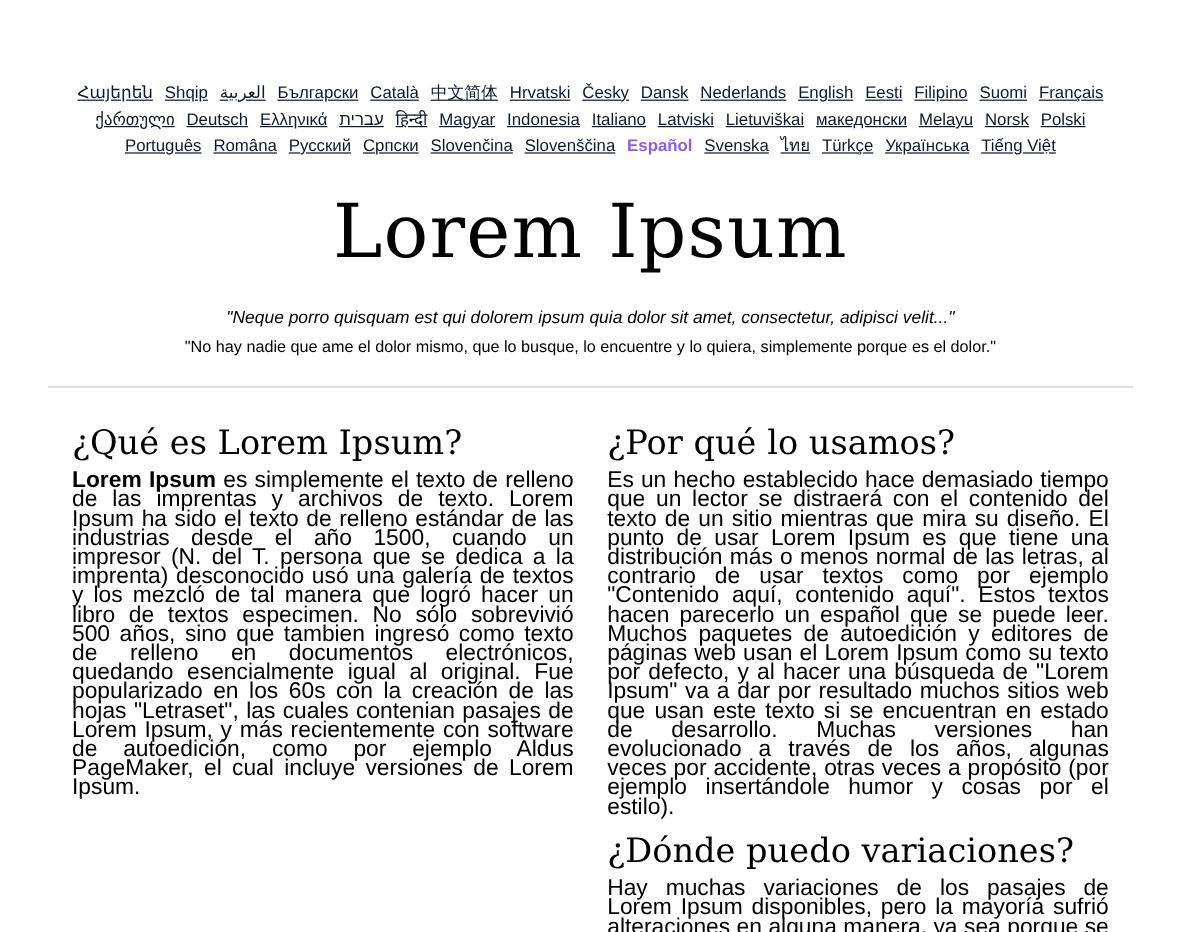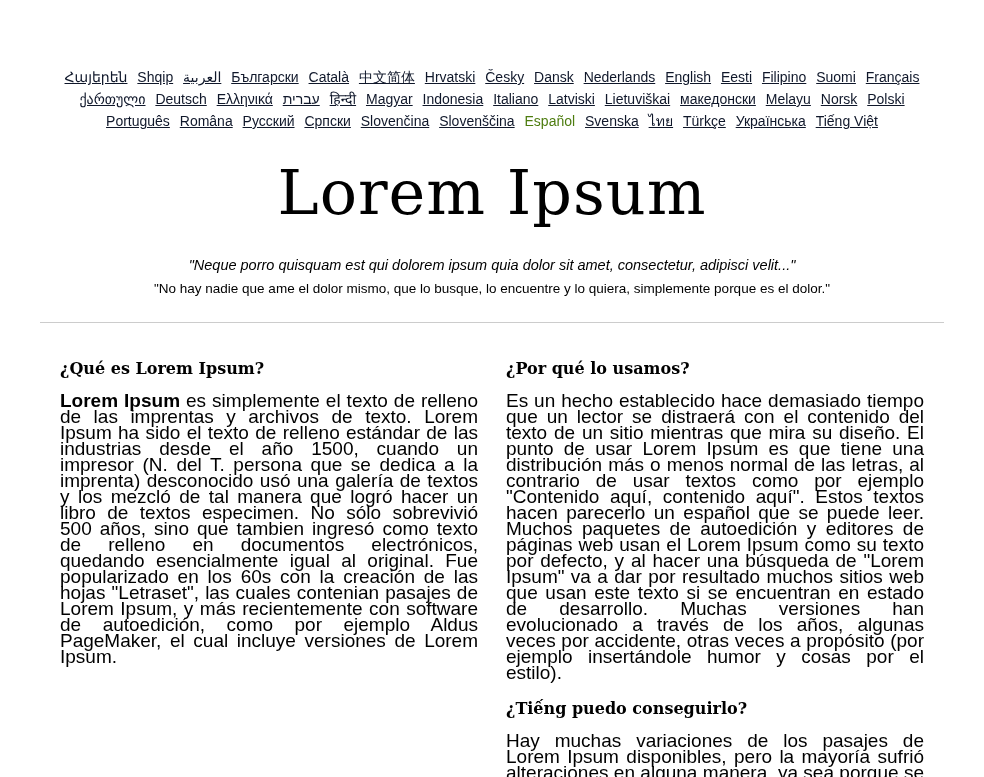--- a/index.html
+++ b/index.html
@@ -25,21 +25,22 @@
   }
   .langbar a {
     color: #0f172a;
     text-decoration: underline;
     margin: 0 3px;
     white-space: nowrap;
     cursor: pointer;
   }
   .langbar a.current {
     text-decoration: none;
-    color: #4d7c0f;
+    color: #8b5cf6;
+    font-weight: bold;
   }
 
   
   .title {
     text-align: center;
     font-family: "DejaVu Serif", serif;
     font-size: 62px;
     font-weight: normal;
     letter-spacing: 1px;
     margin: 26px 0 0 0;
@@ -74,22 +75,22 @@
   .columns {
     display: flex;
     gap: 28px;
     padding: 0 60px;
     margin-top: 18px;
   }
   .col { width: 50%; }
 
   h2.section-title {
     font-family: "DejaVu Serif", serif;
-    font-weight: bold;
-    font-size: 16px;
+    font-weight: normal;
+    font-size: 28px;
     margin: 14px 0 10px 0;
     line-height: 28px;
   }
   .col p {
     font-size: 19px;
     line-height: 16px;
     text-align: justify;
     margin: 0 0 14px 0;
   }
   .col p b { font-weight: bold; }
@@ -117,16 +118,16 @@
 
     <div class="spacer"></div>
 
 
   </div>
 
   <div class="col">
     <h2 class="section-title">¿Por qué lo usamos?</h2>
     <p>Es un hecho establecido hace demasiado tiempo que un lector se distraerá con el contenido del texto de un sitio mientras que mira su diseño. El punto de usar Lorem Ipsum es que tiene una distribución más o menos normal de las letras, al contrario de usar textos como por ejemplo "Contenido aquí, contenido aquí". Estos textos hacen parecerlo un español que se puede leer. Muchos paquetes de autoedición y editores de páginas web usan el Lorem Ipsum como su texto por defecto, y al hacer una búsqueda de "Lorem Ipsum" va a dar por resultado muchos sitios web que usan este texto si se encuentran en estado de desarrollo. Muchas versiones han evolucionado a través de los años, algunas veces por accidente, otras veces a propósito (por ejemplo insertándole humor y cosas por el estilo).</p>
 
-    <h2 class="section-title">¿Tiếng puedo conseguirlo?</h2>
+    <h2 class="section-title">¿Dónde puedo variaciones?</h2>
     <p>Hay muchas variaciones de los pasajes de Lorem Ipsum disponibles, pero la mayoría sufrió alteraciones en alguna manera, ya sea porque se le agregó humor, o palabras aleatorias que no parecen ni un poco creíbles. Si vas a utilizar un pasaje de Lorem Ipsum, necesitás estar seguro de que no hay nada avergonzante escondido en el medio del texto. Todos los generadores de Lorem</p>
   </div>
 </div>
 
 </body></html>

